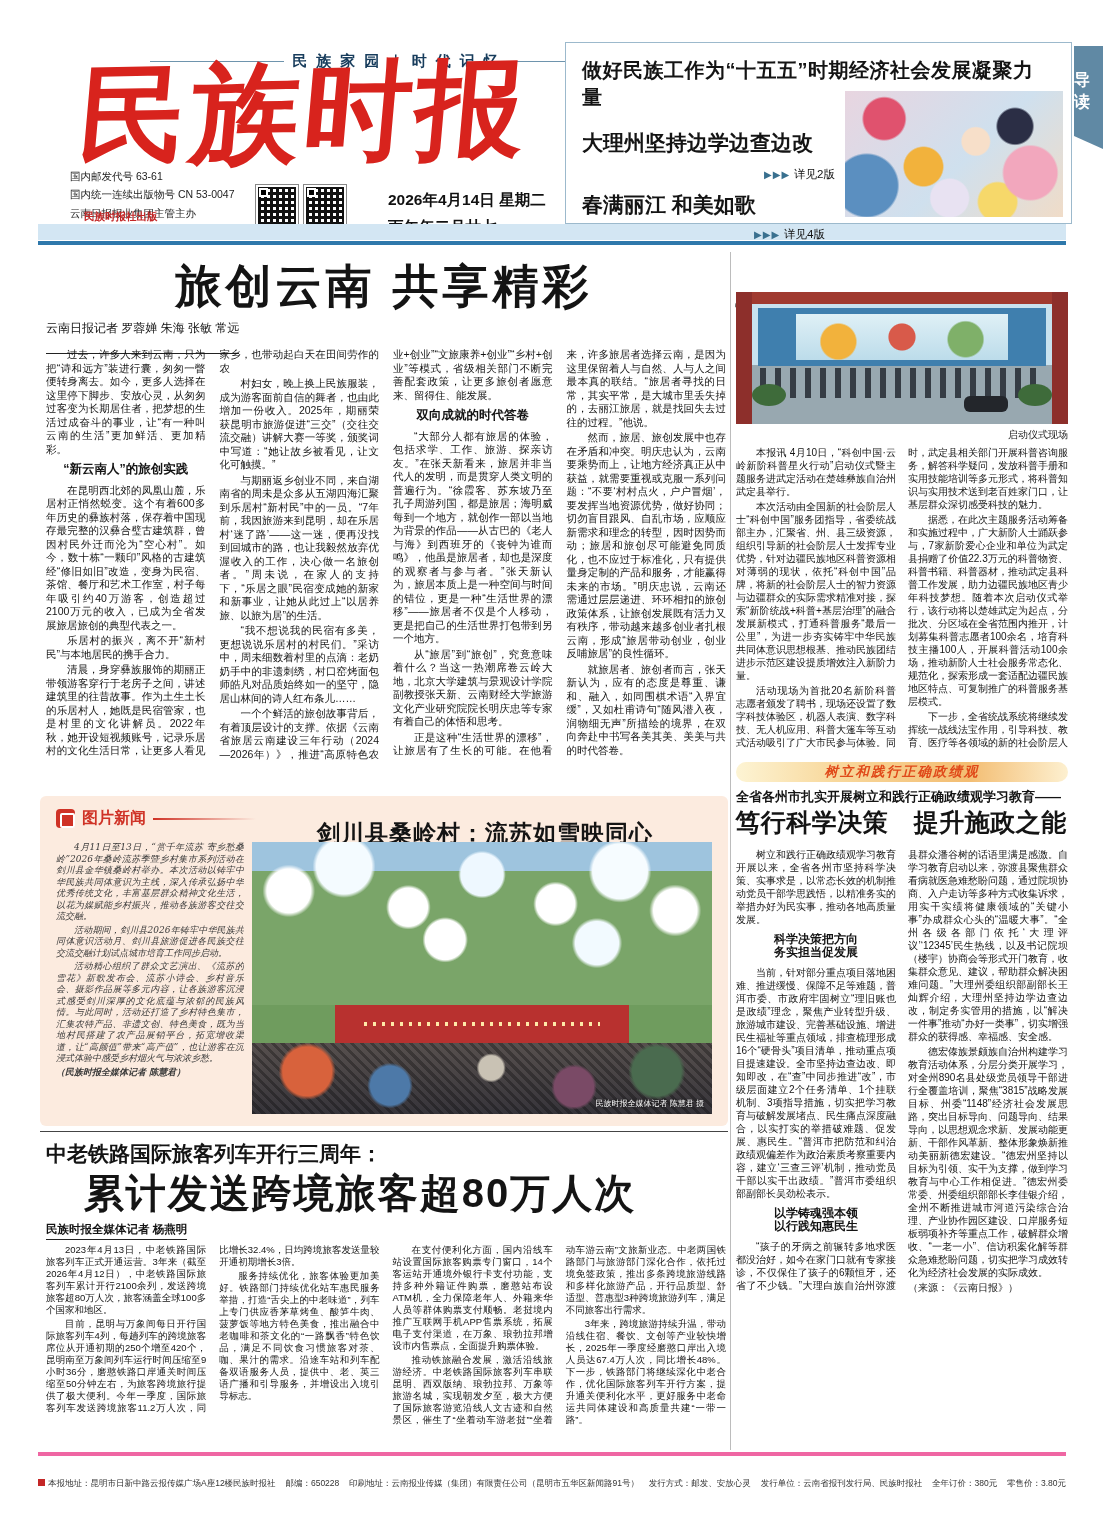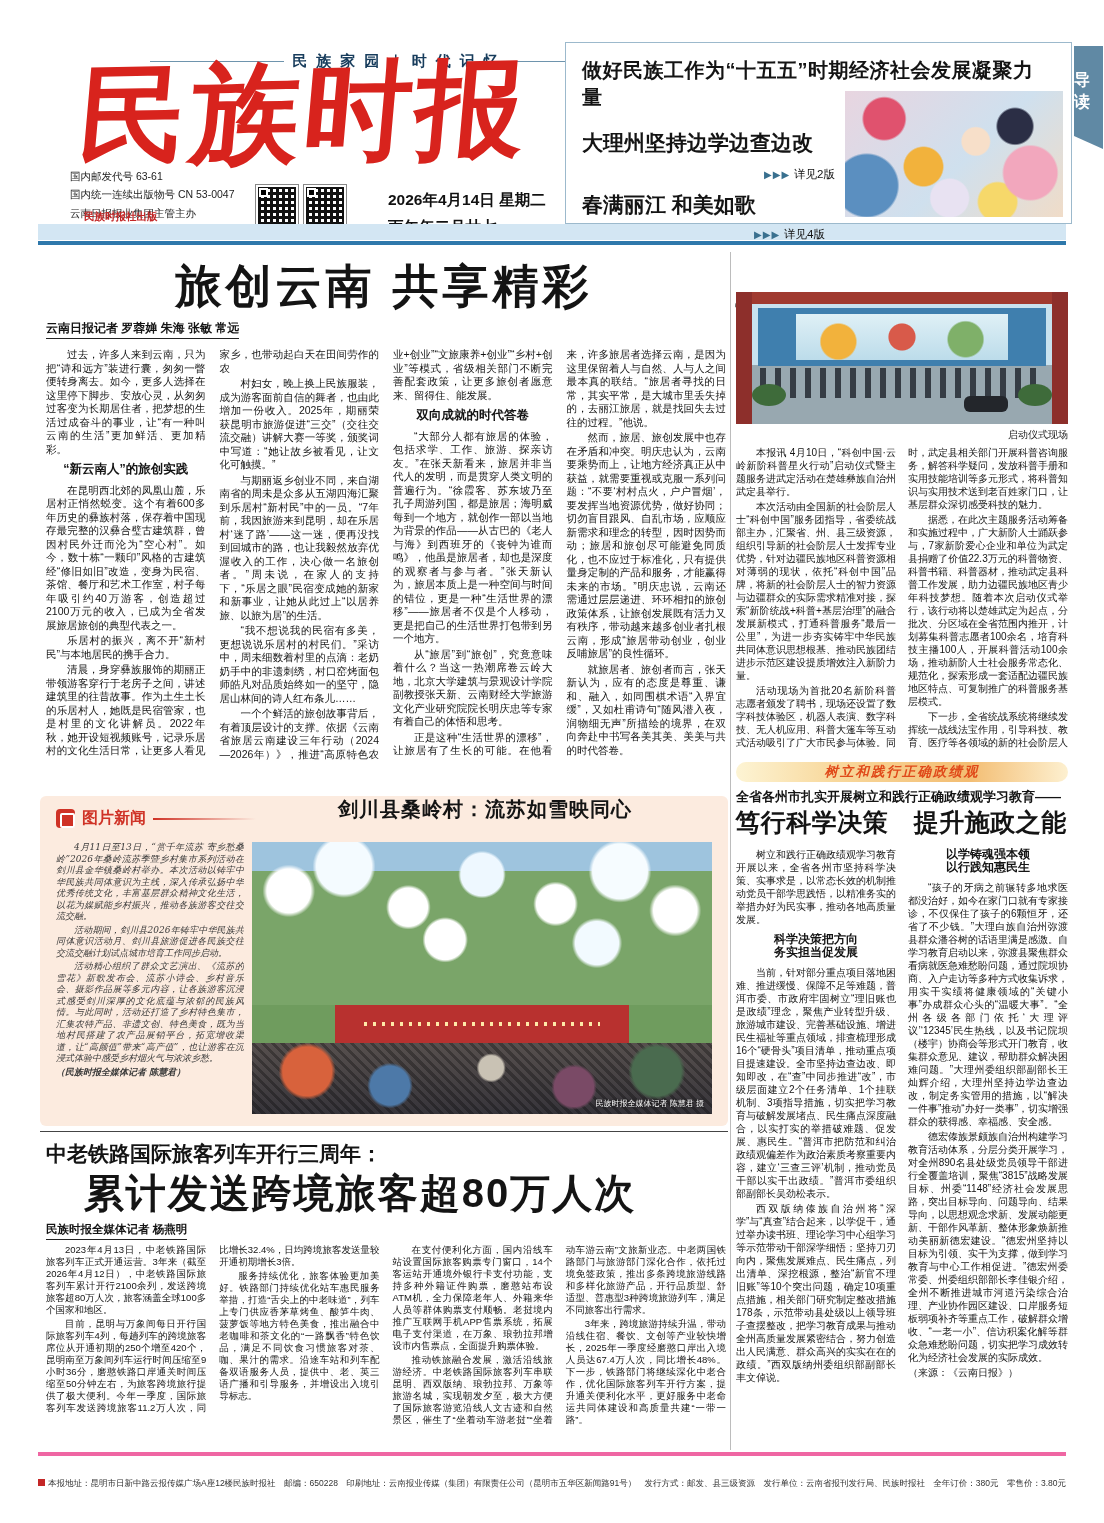--- a/index.html
+++ b/index.html
@@ -47,21 +47,21 @@
   .daodu-tab{position:absolute;left:1074px;top:46px;width:29px;height:90px;background:#6089a4;color:#fff;
              display:flex;flex-direction:column;align-items:center;justify-content:center;font-size:16px;font-weight:bold;line-height:1.35;}
   .daodu-tab::after{content:"";position:absolute;bottom:-13px;left:0;width:0;height:0;
              border-right:29px solid #6089a4;border-bottom:13px solid transparent;}
   
   .flow p{margin:0 0 2px;text-indent:2em;text-align:justify;}
   .flow .subhead{font-weight:bold;text-align:center;text-indent:0;margin:7px 0;break-inside:avoid;white-space:pre-line;}
   .source-line{text-align:right;text-indent:0 !important;font-weight:normal;}
   
   .lead-headline{position:absolute;left:40px;top:256px;width:688px;text-align:center;font-size:46px;font-weight:900;letter-spacing:4px;}
-  .lead-byline{position:absolute;left:46px;top:320px;font-size:12px;font-weight:bold;border-bottom:1.5px solid #222;padding-bottom:1px;text-align:center;}
+  .lead-byline{position:absolute;left:46px;top:320px;font-size:12px;font-weight:normal;border-bottom:1.5px solid #222;padding-bottom:16px;text-align:center;}
   .lead-body{position:absolute;left:46px;top:348px;width:680px;height:440px;column-count:4;column-gap:14px;
              font-size:10.5px;line-height:13.5px;overflow:hidden;}
   .lead-body .subhead{font-size:12.5px;}
   
   .kc-headline{position:absolute;left:734px;top:260px;width:334px;font-size:19px;font-weight:900;white-space:nowrap;letter-spacing:0;margin-top:36px;}
   .kc-photo{position:absolute;left:736px;top:292px;width:332px;height:132px;background:linear-gradient(#c8e2ef 0 55%,#98a8b0 55% 100%);overflow:hidden;}
   .kc-pillar{position:absolute;top:0;width:16px;height:100%;background:#8d2f2b;}
   .kc-pillar.l{left:0;} .kc-pillar.r{right:0;}
   .kc-beam{position:absolute;left:0;top:0;width:100%;height:12px;background:#a03a30;}
   .kc-backdrop{position:absolute;left:22px;top:16px;width:288px;height:58px;background:#3f7fae;}
@@ -88,21 +88,21 @@
   .zg-body{position:absolute;left:736px;top:848px;width:332px;height:600px;column-count:2;column-gap:12px;
            font-size:10px;line-height:13px;overflow:hidden;}
   .zg-body .subhead{font-size:12px;}
   
   .pn-box{position:absolute;left:40px;top:796px;width:688px;height:330px;background:#fcebdf;border-radius:6px;}
   .pn-header{position:absolute;left:16px;top:12px;display:flex;align-items:center;gap:7px;width:200px;}
   .pn-icon{width:19px;height:19px;background:#cf3226;border-radius:4px;position:relative;flex:none;}
   .pn-icon::before{content:"";position:absolute;left:4px;top:4px;width:11px;height:11px;border:2px solid #fff;border-radius:2px;}
   .pn-label{font-size:16px;font-weight:bold;color:#cf3226;white-space:nowrap;}
   .pn-line{flex:1;height:2px;background:linear-gradient(90deg,#cf3226,rgba(207,50,38,0));}
-  .pn-title{position:absolute;left:210px;top:0;width:470px;text-align:center;font-size:20px;font-weight:900;letter-spacing:1px;}
+  .pn-title{position:absolute;left:210px;top:22px;width:470px;text-align:center;font-size:23px;font-weight:900;letter-spacing:1px;}
   .pn-text{position:absolute;left:16px;top:46px;width:188px;height:272px;overflow:hidden;
            font-family:"DejaVu Serif","Liberation Serif",serif;font-style:italic;
            font-size:9px;line-height:11.5px;color:#3a3a3a;}
   .pn-text p{margin:0 0 2px;text-indent:2em;text-align:justify;}
   .pn-credit{text-align:right;font-weight:bold;text-indent:0 !important;}
   .pn-photo{position:absolute;left:212px;top:46px;width:460px;height:272px;overflow:hidden;background:#6f9c5e;}
   .pn-trees{position:absolute;left:0;top:0;width:100%;height:60%;background:
      radial-gradient(circle at 8% 30%,#fff 0 5%,transparent 6%),
      radial-gradient(circle at 20% 15%,#f4fbff 0 7%,transparent 8%),
      radial-gradient(circle at 34% 40%,#fff 0 6%,transparent 7%),
@@ -231,21 +231,20 @@
   <div class="zg-banner" data-name="slogan-banner">
     <span data-name="slogan-banner-text">树立和践行正确政绩观</span>
   </div>
   <div class="zg-kicker" data-name="zhengjiguan-kicker">全省各州市扎实开展树立和践行正确政绩观学习教育——</div>
   <div class="zg-headline" data-name="zhengjiguan-headline">笃行科学决策　提升施政之能</div>
   <div class="zg-body flow" data-name="zhengjiguan-article-body">
     <p data-name="paragraph">树立和践行正确政绩观学习教育开展以来，全省各州市坚持科学决策、实事求是，以常态长效的机制推动党员干部学思践悟，以精准务实的举措办好为民实事，推动各地高质量发展。</p>
     <p class="subhead" data-name="zhengjiguan-subhead-1">科学决策把方向
 务实担当促发展</p>
     <p data-name="paragraph">当前，针对部分重点项目落地困难、推进缓慢、保障不足等难题，普洱市委、市政府牢固树立“理旧账也是政绩”理念，聚焦产业转型升级、旅游城市建设、完善基础设施、增进民生福祉等重点领域，排查梳理形成16个“硬骨头”项目清单，推动重点项目提速建设。全市坚持边查边改、即知即改，在“查”中同步推进“改”，市级层面建立2个任务清单、1个挂联机制、3项指导措施，切实把学习教育与破解发展堵点、民生痛点深度融合，以实打实的举措破难题、促发展、惠民生。“普洱市把防范和纠治政绩观偏差作为政治素质考察重要内容，建立‘三查三评’机制，推动党员干部以实干出政绩。”普洱市委组织部副部长吴劲松表示。</p>
-    <p data-name="paragraph">西双版纳傣族自治州将“深学”与“真查”结合起来，以学促干，通过举办读书班、理论学习中心组学习等示范带动干部深学细悟；坚持刀刃向内，聚焦发展难点、民生痛点，列出清单、深挖根源，整治“新官不理旧账”等10个突出问题，确定10项重点措施，相关部门研究制定整改措施178条，示范带动县处级以上领导班子查摆整改，把学习教育成果与推动全州高质量发展紧密结合，努力创造出人民满意、群众高兴的实实在在的政绩。”西双版纳州委组织部副部长丰文倬说。</p>
     <p class="subhead" data-name="zhengjiguan-subhead-2">以学铸魂强本领
 以行践知惠民生</p>
     <p data-name="paragraph">“孩子的牙病之前辗转多地求医都没治好，如今在家门口就有专家接诊，不仅保住了孩子的6颗恒牙，还省了不少钱。”大理白族自治州弥渡县群众潘谷树的话语里满是感激。自学习教育启动以来，弥渡县聚焦群众看病就医急难愁盼问题，通过院坝协商、入户走访等多种方式收集诉求，用实干实绩将健康领域的“关键小事”办成群众心头的“温暖大事”。“全州各级各部门依托‘大理评议’‘12345’民生热线，以及书记院坝（楼宇）协商会等形式开门教育，收集群众意见、建议，帮助群众解决困难问题。”大理州委组织部副部长王灿辉介绍，大理州坚持边学边查边改，制定务实管用的措施，以“解决一件事”推动“办好一类事”，切实增强群众的获得感、幸福感、安全感。</p>
     <p data-name="paragraph">德宏傣族景颇族自治州构建学习教育活动体系，分层分类开展学习，对全州890名县处级党员领导干部进行全覆盖培训，聚焦“3815”战略发展目标、州委“1148”经济社会发展思路，突出目标导向、问题导向、结果导向，以思想观念求新、发展动能更新、干部作风革新、整体形象焕新推动美丽新德宏建设。“德宏州坚持以目标为引领、实干为支撑，做到学习教育与中心工作相促进。”德宏州委常委、州委组织部部长李佳银介绍，全州不断推进城市河道污染综合治理、产业协作园区建设、口岸服务短板弱项补齐等重点工作，破解群众增收、“一老一小”、信访积案化解等群众急难愁盼问题，切实把学习成效转化为经济社会发展的实际成效。</p>
     <p class="source-line" data-name="zhengjiguan-source">（来源：《云南日报》）</p>
   </div>
 
   <div class="pn-box" data-name="picture-news-box">
     <div class="pn-header" data-name="picture-news-header">
       <span class="pn-icon" data-name="picture-news-icon"></span>
@@ -279,19 +278,19 @@
     <p data-name="paragraph">推动铁旅融合发展，激活沿线旅游经济。中老铁路国际旅客列车串联昆明、西双版纳、琅勃拉邦、万象等旅游名城，实现朝发夕至，极大方便了国际旅客游览沿线人文古迹和自然景区，催生了“坐着动车游老挝”“坐着动车游云南”文旅新业态。中老两国铁路部门与旅游部门深化合作，依托过境免签政策，推出多条跨境旅游线路和多样化旅游产品，开行品质型、舒适型、普惠型3种跨境旅游列车，满足不同旅客出行需求。</p>
     <p data-name="paragraph">3年来，跨境旅游持续升温，带动沿线住宿、餐饮、文创等产业较快增长，2025年一季度经磨憨口岸出入境人员达67.4万人次，同比增长48%。下一步，铁路部门将继续深化中老合作，优化国际旅客列车开行方案，提升通关便利化水平，更好服务中老命运共同体建设和高质量共建“一带一路”。</p>
   </div>
 
   <div class="v-divider" data-name="column-divider"></div>
   <div class="footer-bar" data-name="footer-divider-bar"></div>
   <div class="footer-row footer-row2" data-name="footer-row-2">
     <span data-name="footer-address"><span class="bullet" data-name="red-square-icon"></span><span>本报地址：昆明市日新中路云报传媒广场A座12楼民族时报社</span></span>
     <span data-name="footer-postcode">邮编：650228</span>
     <span data-name="footer-print-address">印刷地址：云南报业传媒（集团）有限责任公司（昆明市五华区新闻路91号）</span>
-    <span data-name="footer-distribution-method">发行方式：邮发、县三级资源</span>
+    <span data-name="footer-distribution-method">发行方式：邮发、安放心灵</span>
     <span data-name="footer-distribution-unit">发行单位：云南省报刊发行局、民族时报社</span>
     <span data-name="footer-annual-price">全年订价：380元</span>
     <span data-name="footer-retail-price">零售价：3.80元</span>
   </div>
 
 </div>
 
 </body></html>

